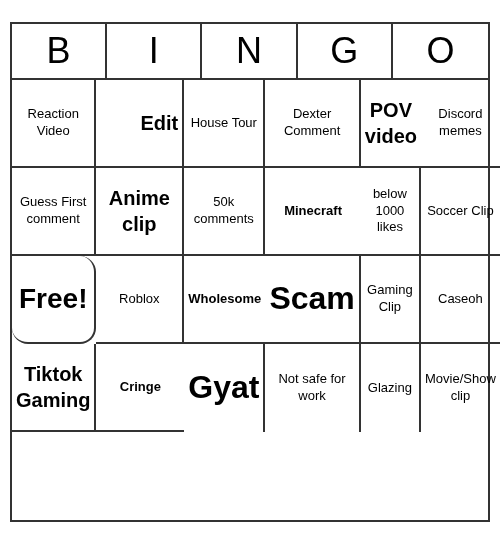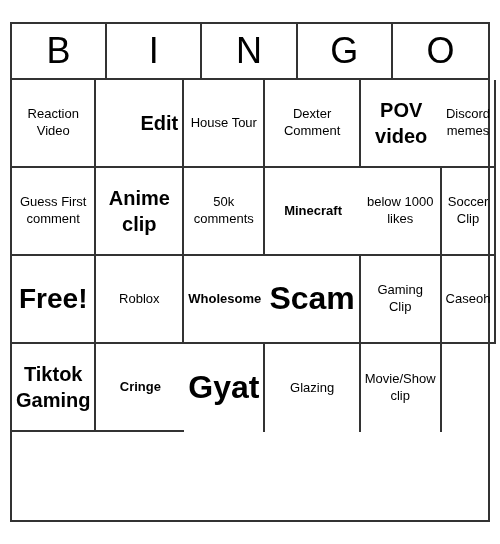--- a/index.html
+++ b/index.html
@@ -82,20 +82,21 @@
 
     .bingo-cell.medium-text {
       font-size: 20px;
       font-weight: bold;
       align-items: center;
     }
 
     .bingo-cell.free {
       font-size: 28px;
       font-weight: bold;
+      border-radius: 16px;
     }
   </style>
 </head>
 <body>
 
 <div class="bingo-card">
   <div class="bingo-header">
   <div class="bingo-letter">B</div>
       <div class="bingo-letter">I</div>
       <div class="bingo-letter">N</div>
@@ -160,19 +161,22 @@
       <div class="bingo-cell medium-text">
         <span>Tiktok Gaming</span>
       </div>
       <div class="bingo-cell">
         <span>Cringe</span>
       </div>
       <div class="bingo-cell xl-text">
         <span>Gyat</span>
       </div>
       <div class="bingo-cell">
+        <span>Not safe for work</span>
+      </div>
+      <div class="bingo-cell">
         <span>Glazing</span>
       </div>
       <div class="bingo-cell">
         <span>Movie/Show clip</span>
       </div>
     </div>
 </div>
 
 </body></html>

